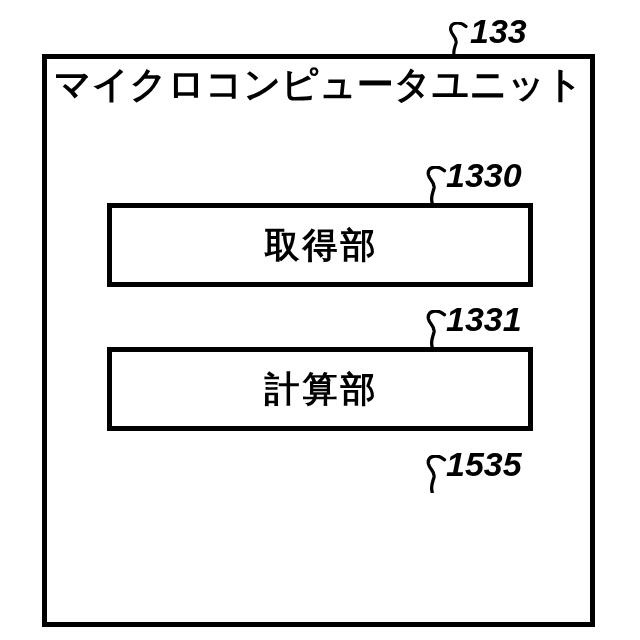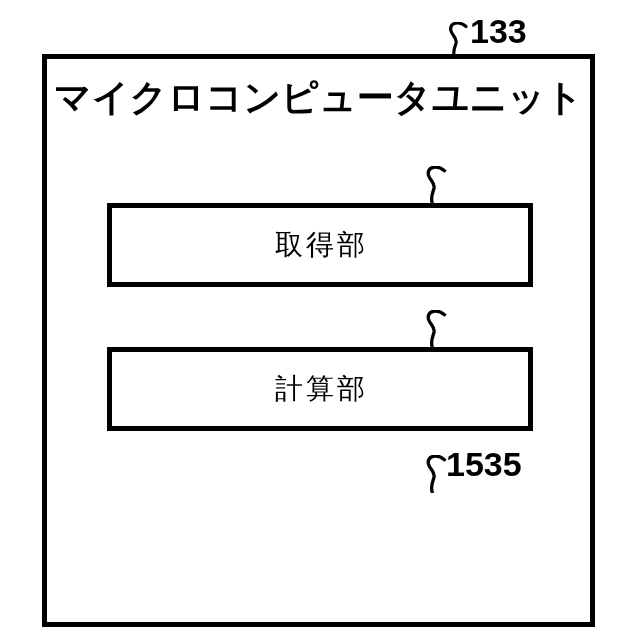--- a/index.html
+++ b/index.html
@@ -20,57 +20,58 @@
   }
   .outer-box {
     position: absolute;
     left: 42px; top: 54px;
     width: 553px; height: 573px;
     border: 5px solid var(--line);
     background: var(--bg);
   }
   .outer-title {
     width: 100%;
-    padding-top: 19px;
+    padding-top: 6px;
     text-align: center;
     font-size: 37px;
     font-weight: 600;
     line-height: 1.1;
     color: var(--line);
     letter-spacing: 0px;
     white-space: nowrap;
   }
   .inner-box {
     position: absolute;
     left: 107px;
     width: 426px; height: 84px;
     border: 5px solid var(--line);
     background: var(--bg);
     display: flex;
     align-items: center;
     justify-content: center;
   }
   .inner-box .block-label {
-    font-size: 28px;
-    font-weight: 400;
+    font-size: 35px;
+    font-weight: 700;
     letter-spacing: 3px;
     color: var(--line);
     white-space: nowrap;
     text-indent: 3px;
   }
   .box-1 { top: 203px; }
   .box-2 { top: 347px; justify-content: center; }
   .box-3 { top: 492px; }
   .ref-num {
     position: absolute;
     font-size: 34px;
     font-weight: 700;
     line-height: 1;
     color: var(--line);
     white-space: nowrap;
+    font-style: italic;
   }
   .ref-133  { left: 470px; top: 14px;  }
   .ref-1330 { left: 446px; top: 158px; }
   .ref-1331 { left: 446px; top: 302px; }
   .ref-1332 { left: 446px; top: 447px; }
   .squiggle {
     position: absolute;
     display: block;
   }
   .sq-133  { left: 444px; top: 22px;  }
@@ -85,27 +86,29 @@
 
   <div class="ref-num ref-133">133</div>
   <svg class="squiggle sq-133" width="26" height="36" viewBox="0 0 24 40">
     <path d="M 22 5 C 14 -2 4 1 5 9 C 6 15 12 17 11 23 C 10 28 7 32 9 39" fill="none" stroke="#000000" stroke-width="3.5" stroke-linecap="round"></path>
   </svg>
 
   <div class="outer-box">
     <div class="outer-title">マイクロコンピュータユニット</div>
   </div>
 
+  <div class="ref-num ref-1330">1330</div>
   <svg class="squiggle sq-1330" width="24" height="38" viewBox="0 0 24 40">
     <path d="M 22 5 C 14 -2 4 1 5 9 C 6 15 12 17 11 23 C 10 28 7 32 9 39" fill="none" stroke="#000000" stroke-width="3.5" stroke-linecap="round"></path>
   </svg>
   <div class="inner-box box-1">
     <span class="block-label">取得部</span>
   </div>
 
+  <div class="ref-num ref-1331">1331</div>
   <svg class="squiggle sq-1331" width="24" height="38" viewBox="0 0 24 40">
     <path d="M 22 5 C 14 -2 4 1 5 9 C 6 15 12 17 11 23 C 10 28 7 32 9 39" fill="none" stroke="#000000" stroke-width="3.5" stroke-linecap="round"></path>
   </svg>
   <div class="inner-box box-2">
     <span class="block-label">計算部</span>
   </div>
 
   <div class="ref-num ref-1332">1535</div>
   <svg class="squiggle sq-1332" width="24" height="38" viewBox="0 0 24 40">
     <path d="M 22 5 C 14 -2 4 1 5 9 C 6 15 12 17 11 23 C 10 28 7 32 9 39" fill="none" stroke="#000000" stroke-width="3.5" stroke-linecap="round"></path>

